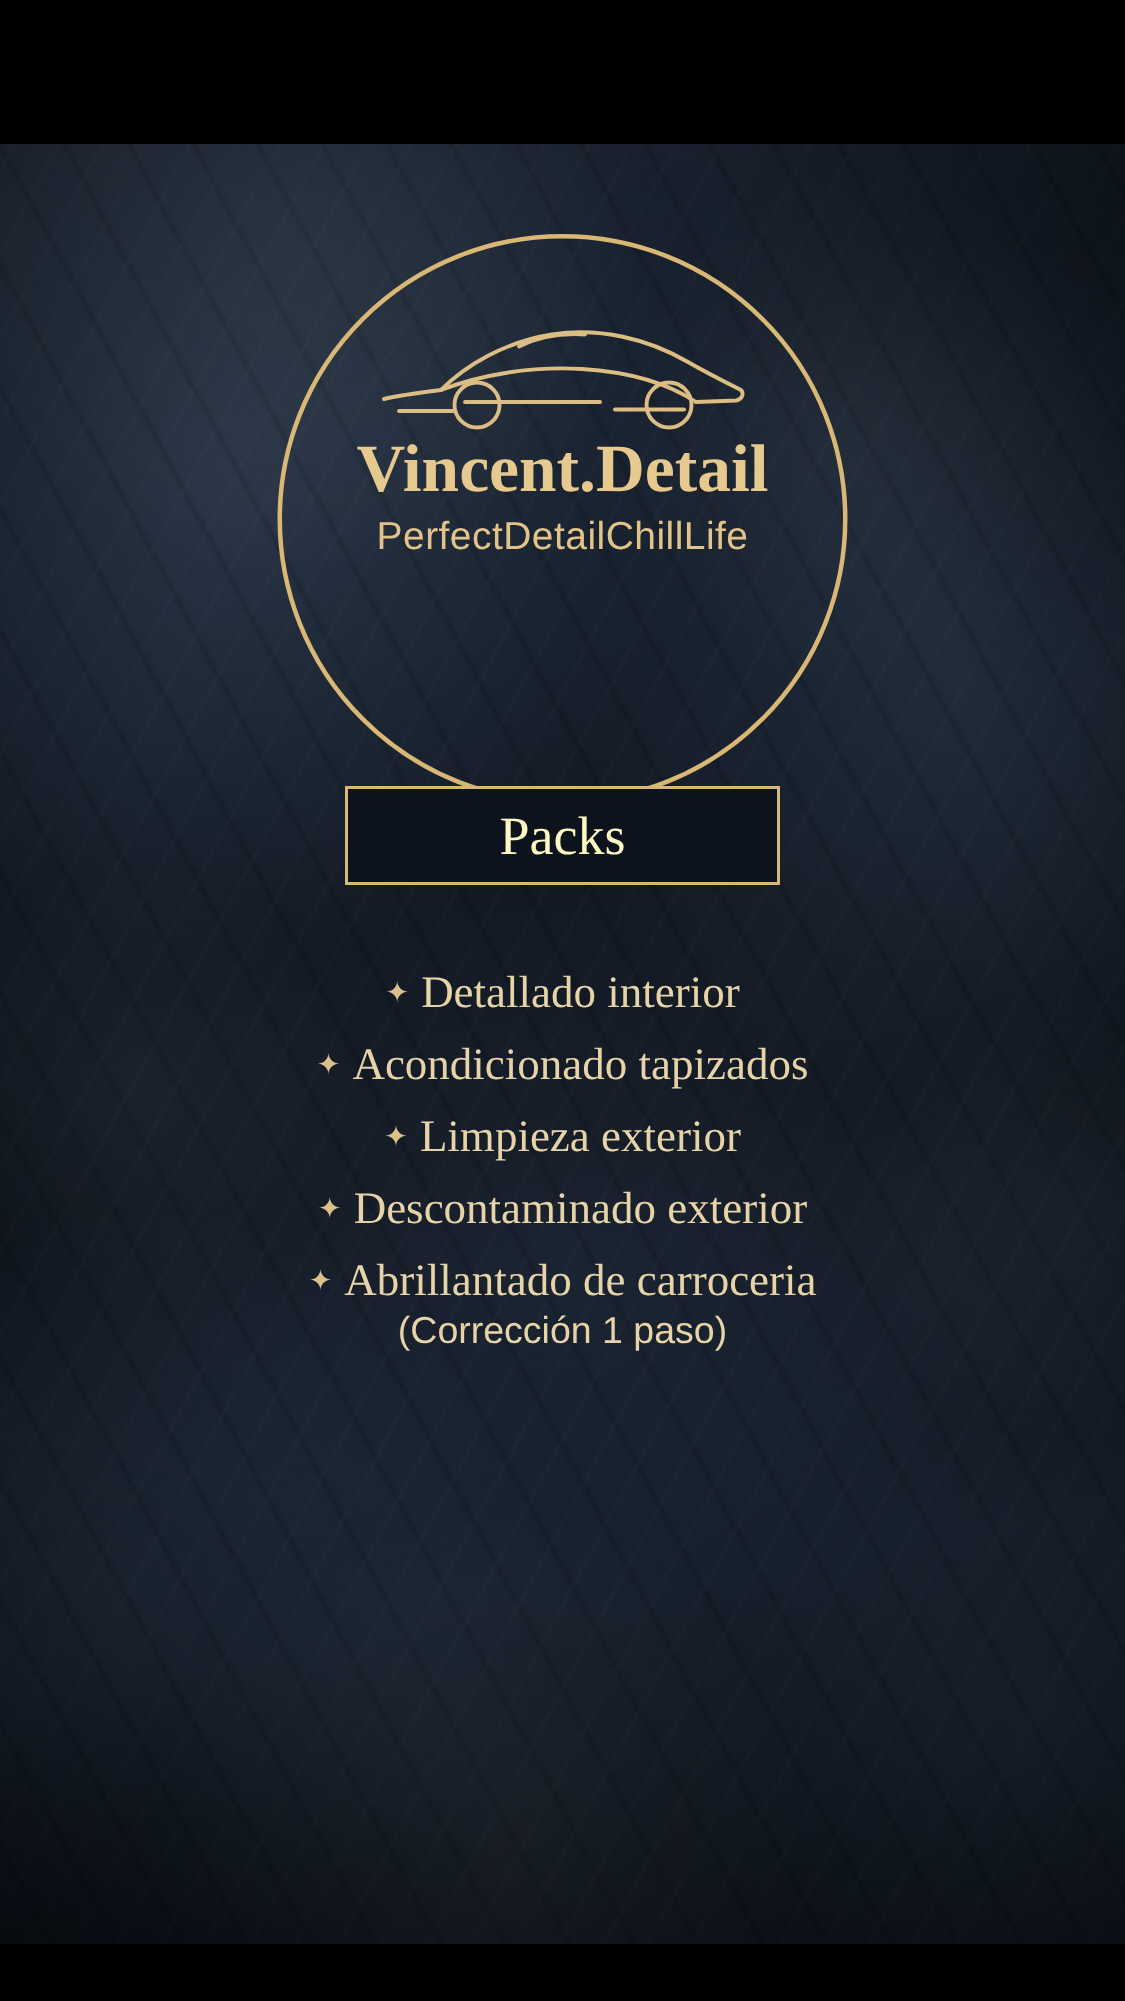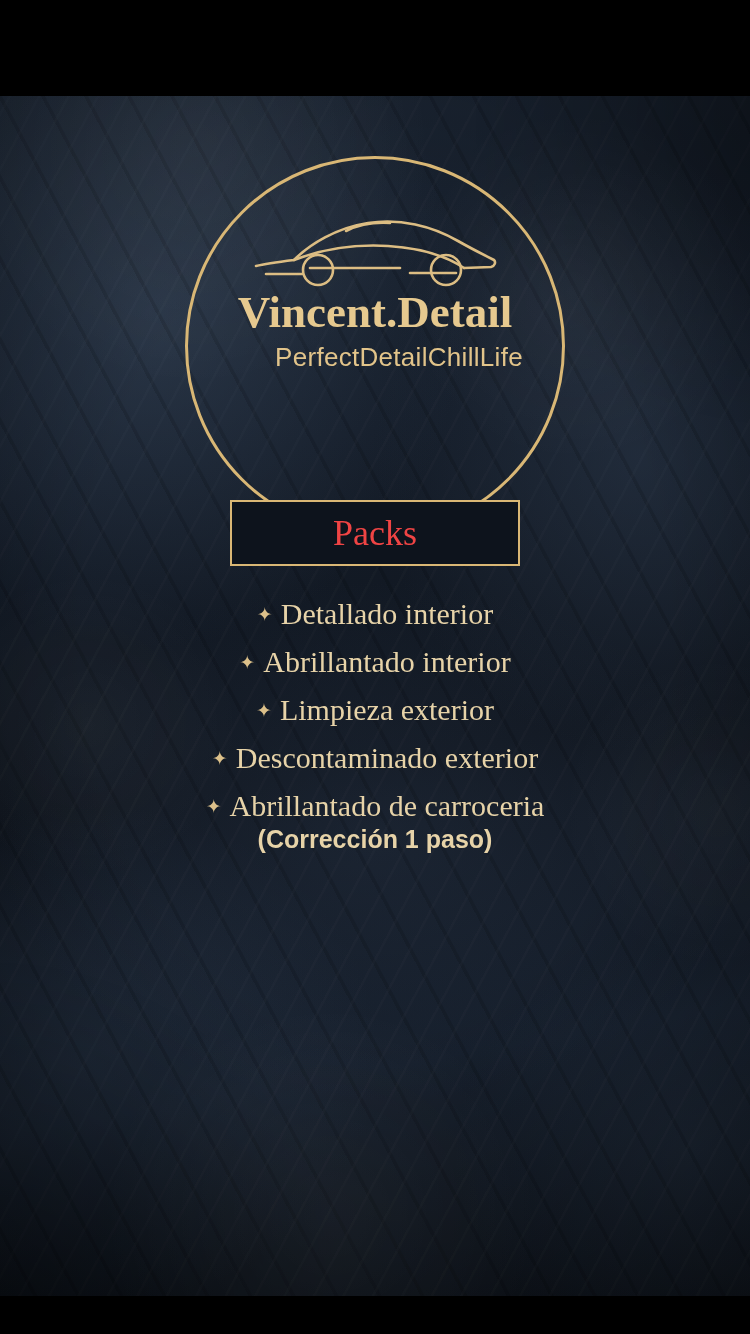--- a/index.html
+++ b/index.html
@@ -78,20 +78,21 @@
   }
 
   .content {
     position: relative;
     z-index: 5;
     width: 750px;
     height: 100%;
     display: flex;
     flex-direction: column;
     align-items: center;
+    gap: 24px;
   }
 
   
   .logo-wrap {
     position: relative;
     margin-top: 60px;
     width: 380px;
     height: 380px;
   }
   .logo-circle {
@@ -124,40 +125,39 @@
   .brand-tag {
     position: absolute;
     top: 186px;
     left: 0;
     width: 380px;
     text-align: center;
     font-family: "Liberation Sans", sans-serif;
     font-size: 26px;
     color: #e2c48a;
     letter-spacing: 0.3px;
-    padding-left: 24px;
   }
 
   
   .packs-box {
     position: relative;
     z-index: 6;
     margin-top: -36px;
     width: 286px;
     height: 62px;
     border: 2px solid #d9b775;
     background: #0d131c;
     display: flex;
     align-items: center;
     justify-content: center;
   }
   .packs-box span {
     font-family: "Liberation Serif", serif;
     font-size: 36px;
-    color: #ef4444;
+    color: #fef9c3;
   }
 
   
   .title-box {
     margin-top: 28px;
     width: 356px;
     height: 66px;
     border: 2px solid #d9b775;
     background: rgba(12,18,26,0.55);
     display: flex;
@@ -195,21 +195,20 @@
     vertical-align: 3px;
     margin-right: 8px;
   }
   .feature .sub {
     display: block;
     font-family: "Liberation Sans", sans-serif;
     font-size: 25px;
     color: #e7d3a8;
     padding-top: 6px;
     text-align: center;
-    font-weight: bold;
   }
 </style>
 </head>
 <body>
 
 <div id="screen">
 
   <div class="letterbox top"></div>
 
   <div class="poster">
@@ -242,21 +241,21 @@
       <div class="packs-box">
         <span>Packs</span>
       </div>
 
 
       <div class="features">
         <div class="feature">
           <span class="bullet">✦</span><span>Detallado interior</span>
         </div>
         <div class="feature">
-          <span class="bullet">✦</span><span>Abrillantado interior</span>
+          <span class="bullet">✦</span><span>Acondicionado tapizados</span>
         </div>
         <div class="feature">
           <span class="bullet">✦</span><span>Limpieza exterior</span>
         </div>
         <div class="feature">
           <span class="bullet">✦</span><span>Descontaminado exterior</span>
         </div>
         <div class="feature">
           <span class="bullet">✦</span><span>Abrillantado de carroceria</span>
           <span class="sub">(Corrección 1 paso)</span>

